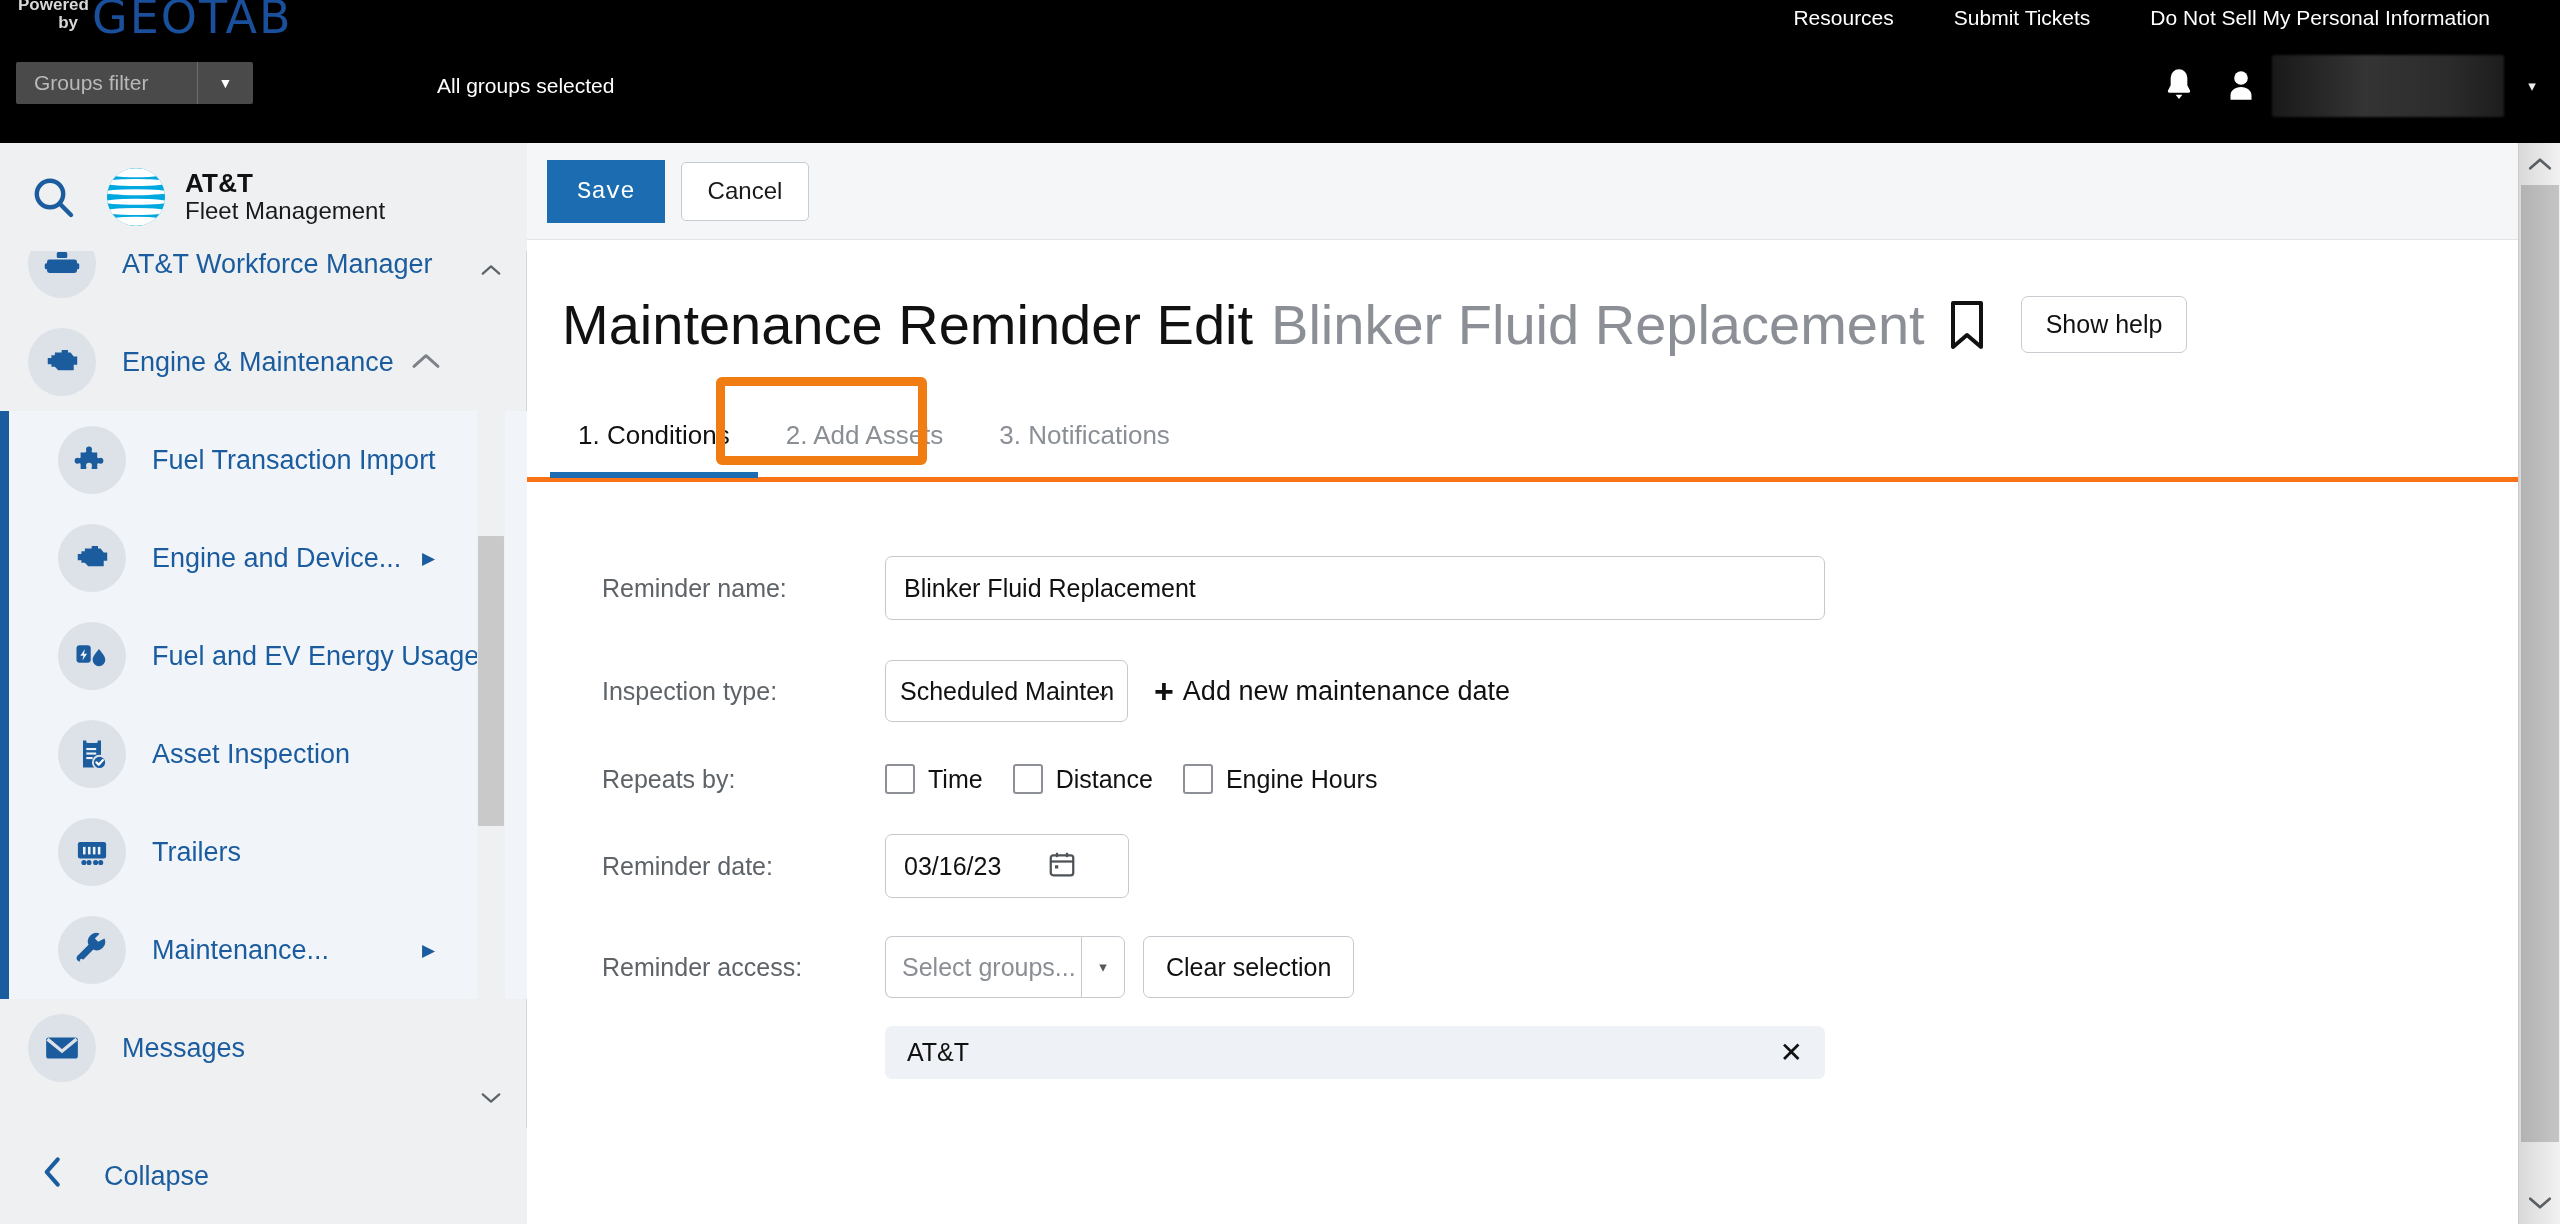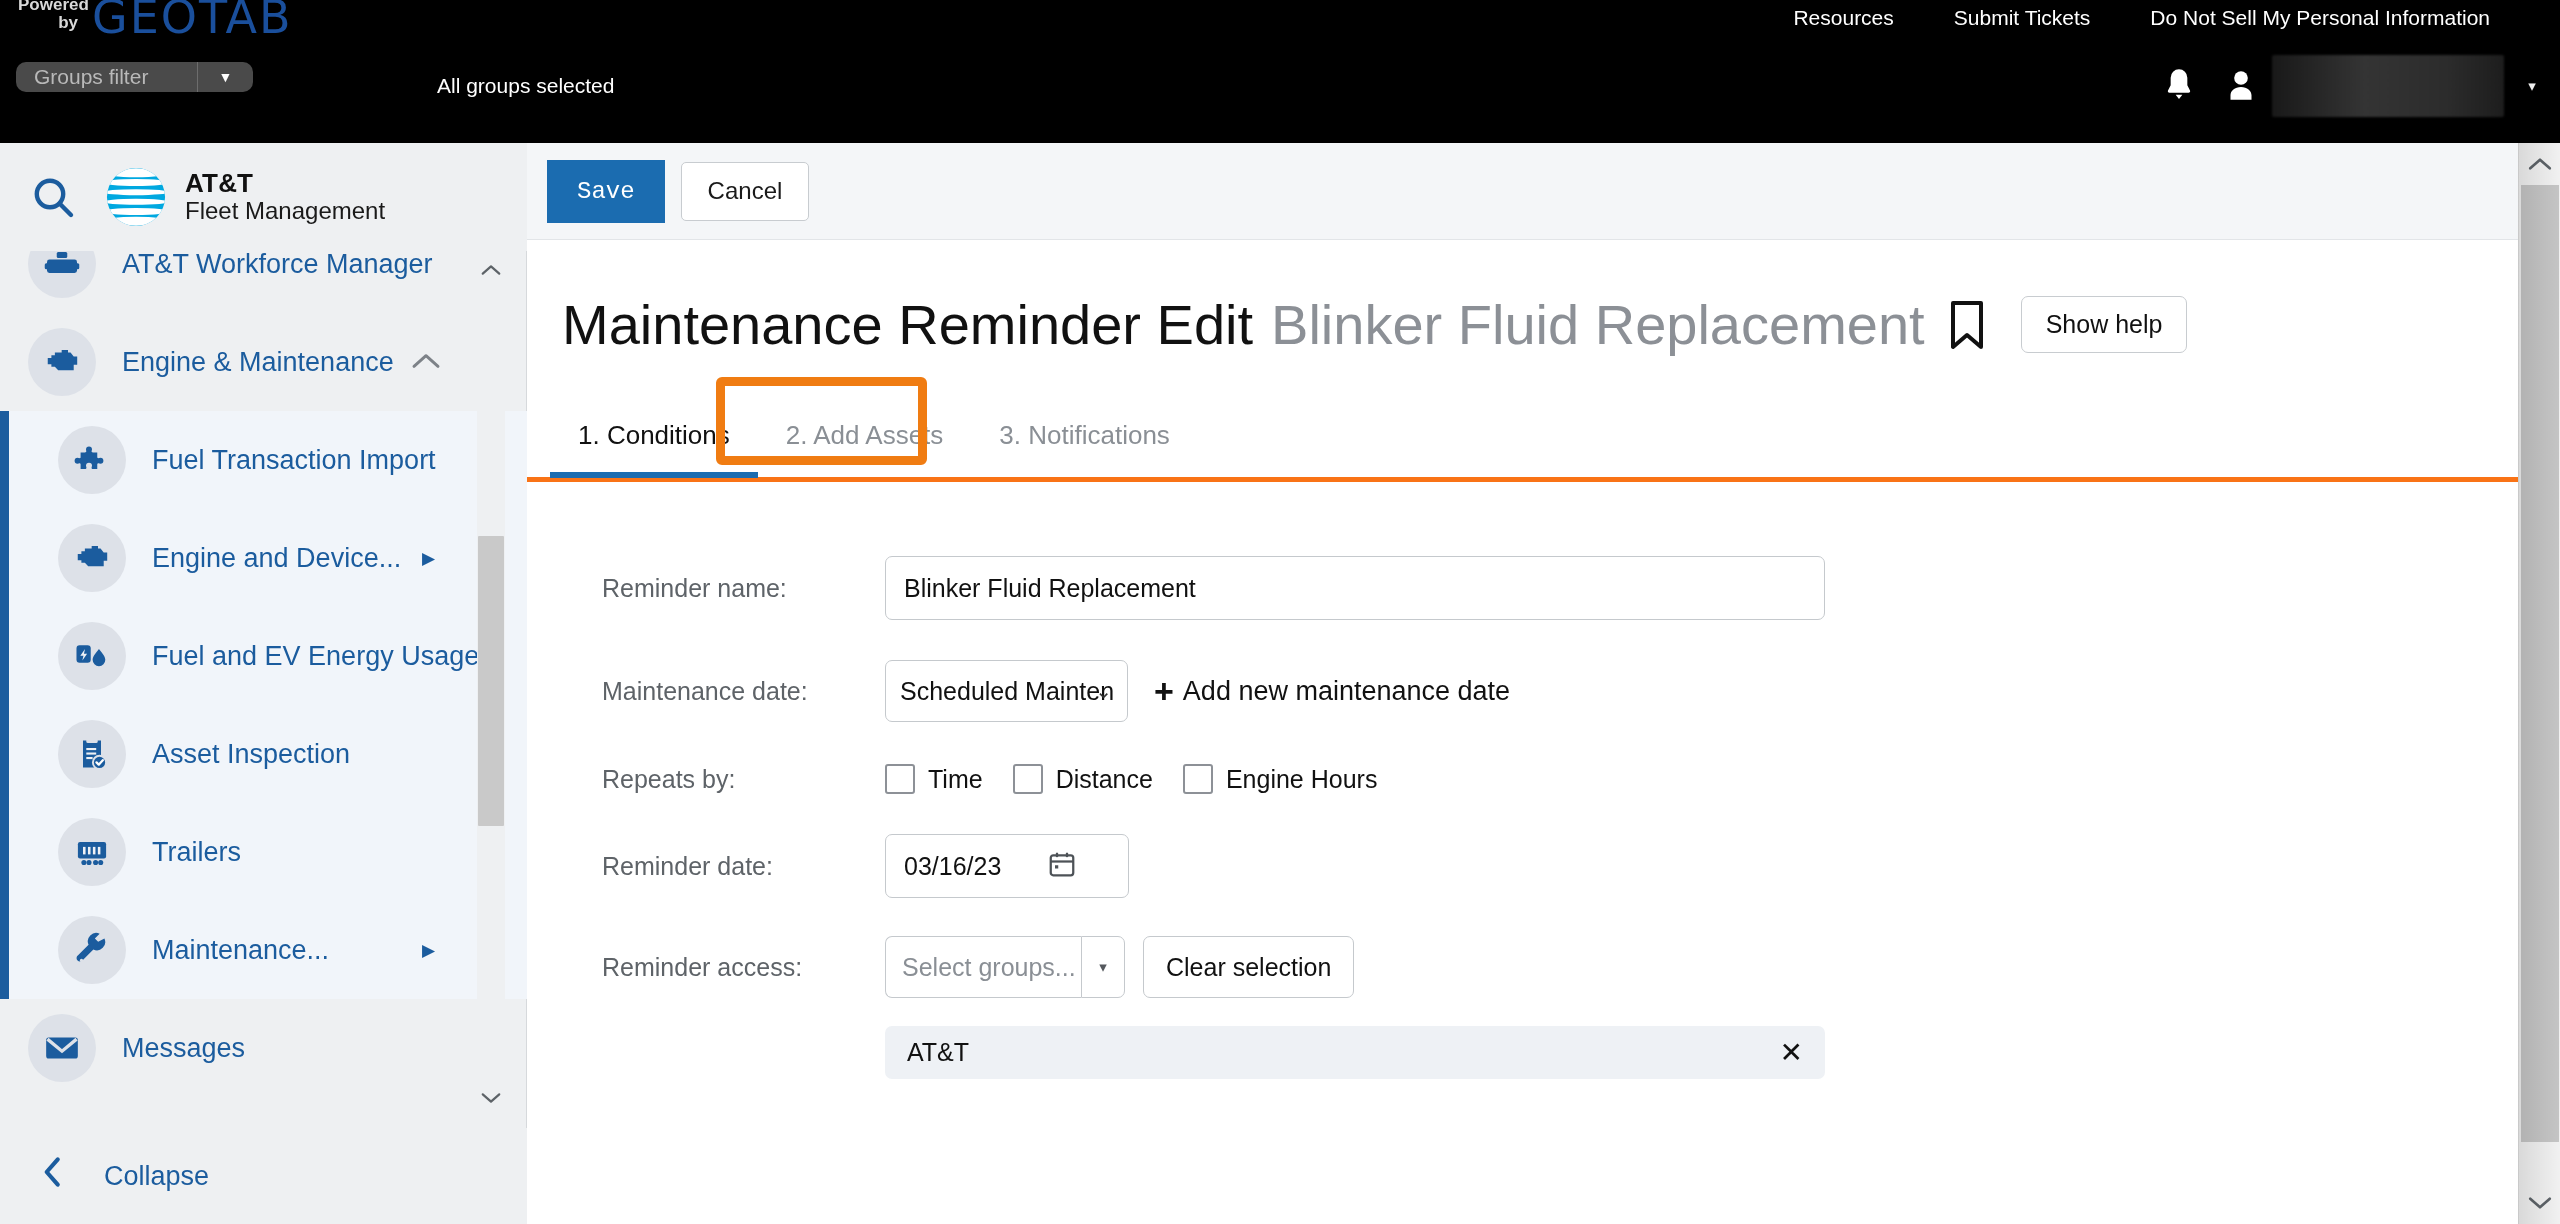--- a/index.html
+++ b/index.html
@@ -34,22 +34,22 @@
     position: absolute; top: 0; right: 40px; height: 36px;
     display: flex; align-items: center; gap: 0px;
   }
   .topnav a {
     color: #ffffff; font-size: 21px; text-decoration: none;
     padding: 0 30px; white-space: nowrap;
   }
 
   .groupsfilter {
     position: absolute; left: 16px; top: 62px;
-    width: 237px; height: 30px; display: flex;
-    background: #4a4a4a; border-radius: 10px; overflow: hidden;
+    width: 237px; height: 42px; display: flex;
+    background: #4a4a4a; border-radius: 2px; overflow: hidden;
   }
   .groupsfilter .gf-text {
     flex: 1; display: flex; align-items: center; padding-left: 18px;
     color: #b9b9b9; font-size: 21px;
   }
   .groupsfilter .gf-arrow {
     width: 56px; display: flex; align-items: center; justify-content: center;
     border-left: 1px solid #6d6d6d; color: #ffffff; font-size: 14px;
   }
   .allgroups {
@@ -552,21 +552,21 @@
     </div>
 
     <div class="form">
 
       <div class="frow" style="margin-bottom:40px;">
         <div class="flabel">Reminder name:</div>
         <input class="finput" type="text" value="Blinker Fluid Replacement" style="">
       </div>
 
       <div class="frow" style="margin-bottom:42px;">
-        <div class="flabel">Maintenance date:</div>
+        <div class="flabel">Inspection type:</div>
         <div class="selwrap">
           <select class="fselect">
             <option>Scheduled Maintenance</option>
           </select>
           <span class="sel-chev">⌄</span>
         </div>
         <div class="addnew">
           <span class="plus">+</span>
           <span>Add new maintenance date</span>
         </div>

